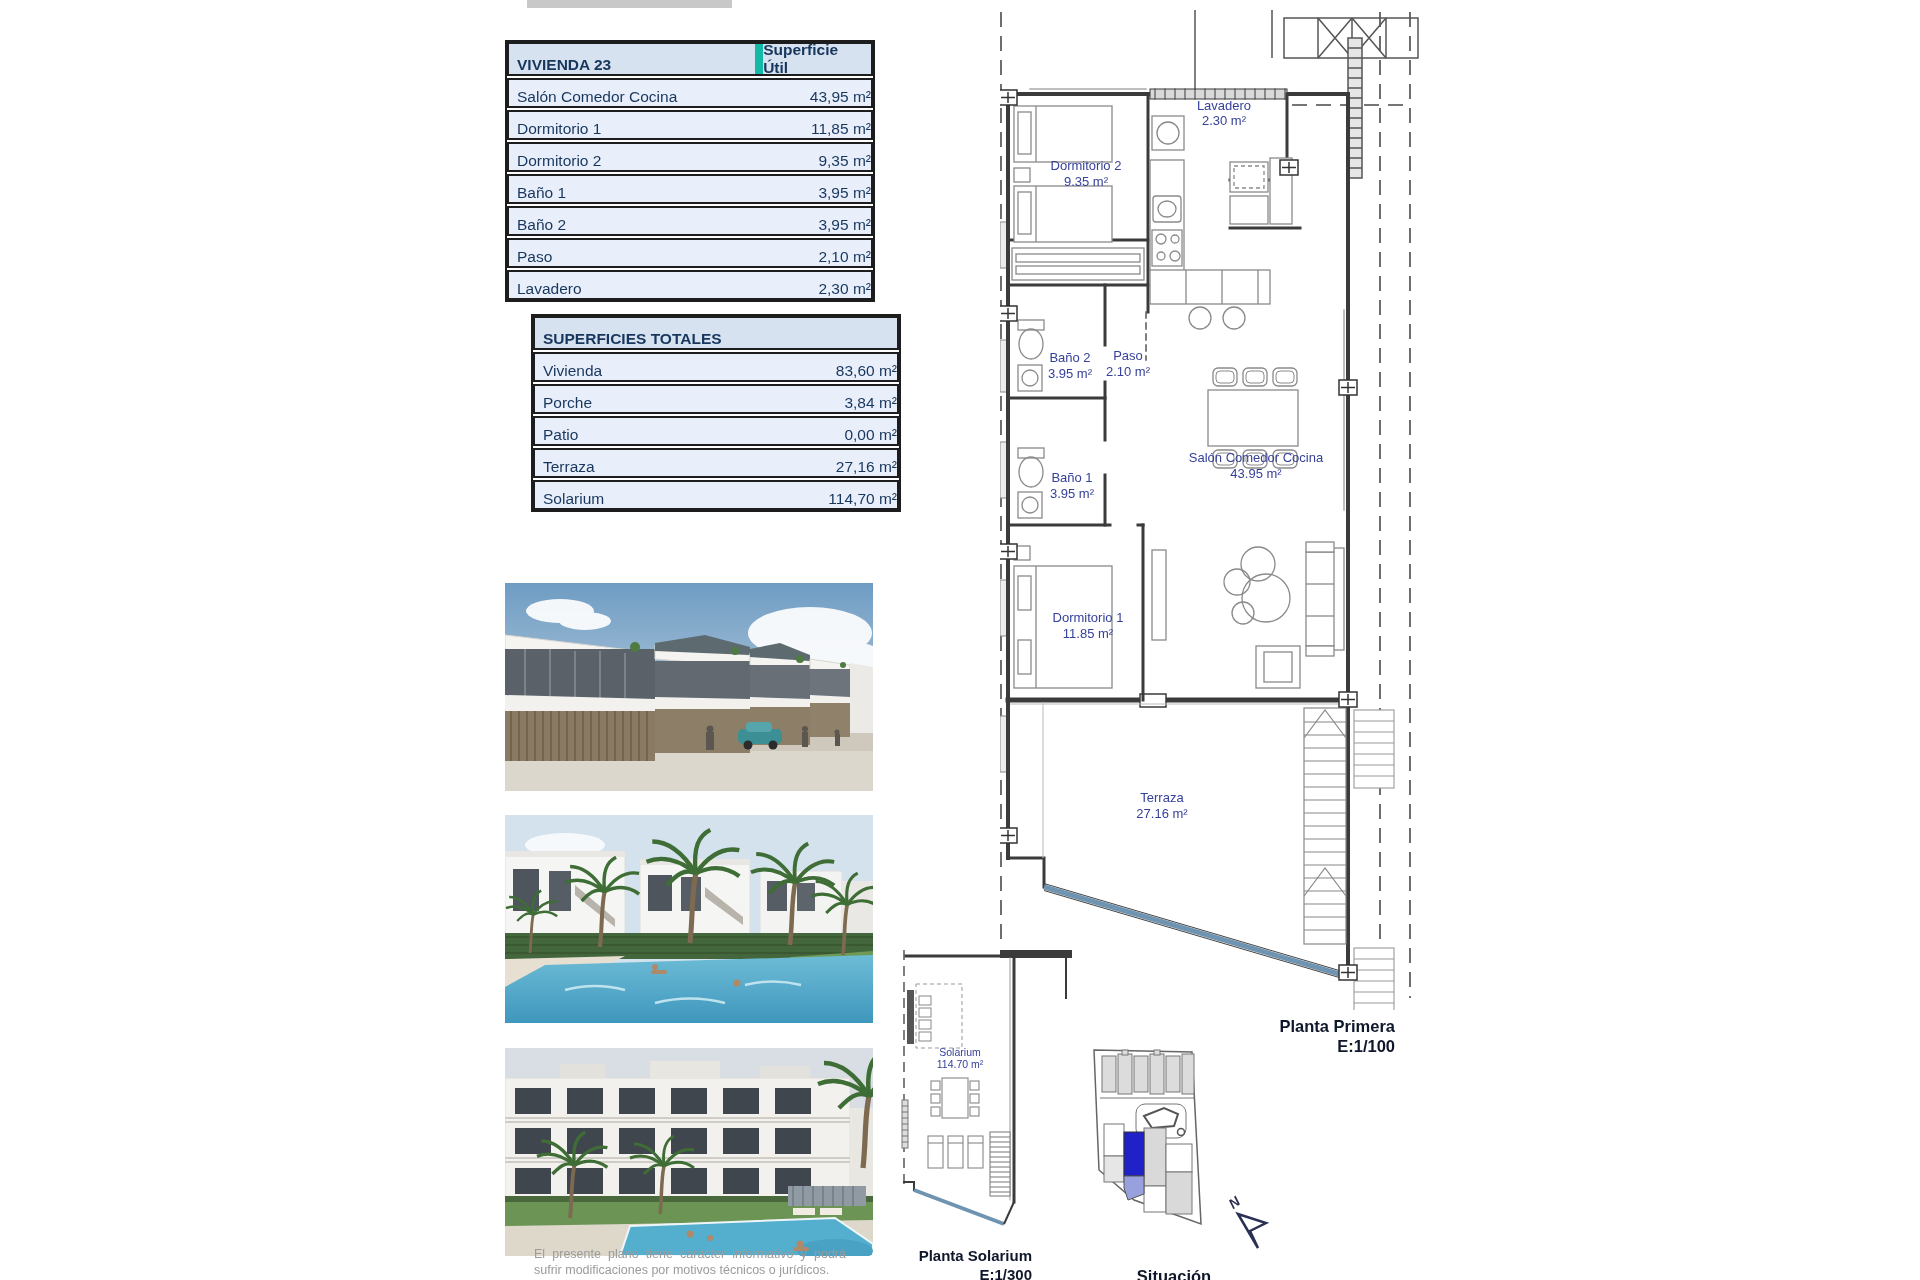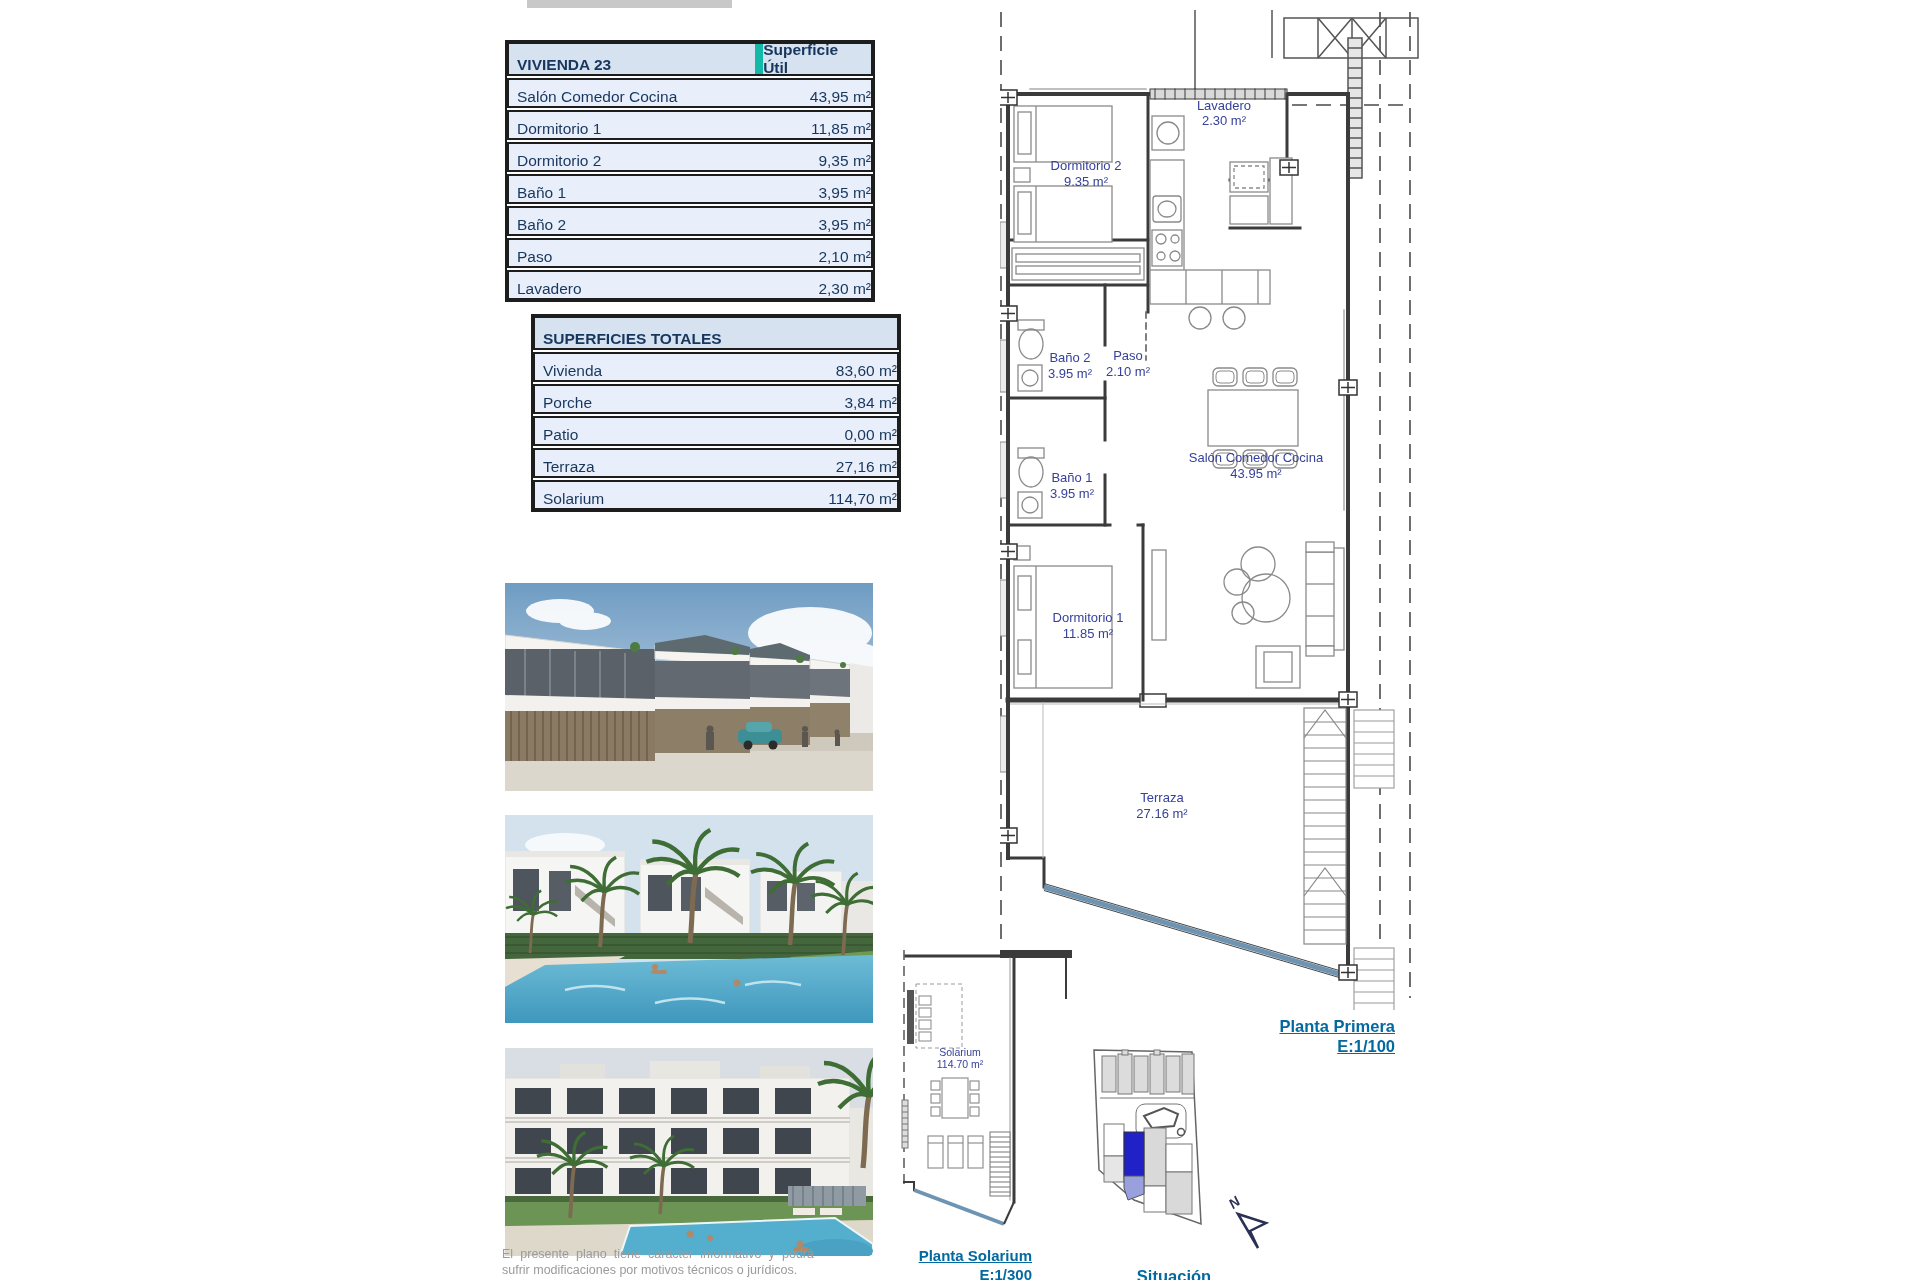--- a/index.html
+++ b/index.html
@@ -12,26 +12,26 @@
   .trow{display:flex;justify-content:space-between;align-items:flex-end;background:#e9effa;
         border:2px solid #1d1d1d;height:26px;padding:0 0;font-size:15.5px;color:#17365d;}
   .trow .lbl{padding-left:8px;}
   .trow .val{text-align:right;}
   .trow.hdr{background:#d7e2f0;font-weight:bold;height:30px;}
   .trow.hdr .hl{flex:1;padding-left:8px;}
   .trow.hdr .hv{width:32%;height:100%;display:flex;align-items:center;justify-content:flex-end;
                 padding-right:8px;border-left:8px solid #14b8a6;box-sizing:border-box;}
   .trow.total{font-weight:bold;}
   
-  .plancap{position:absolute;color:#0369a1;font-weight:bold;font-size:16.5px;line-height:20px;text-decoration:underline;}
+  .plancap{position:absolute;color:#0f172a;font-weight:bold;font-size:16.5px;line-height:20px;}
   .plancap.right{text-align:right;}
   .plancap.center{text-align:center;margin-top:40px;}
   
   .disclaimer{position:absolute;color:#9b9b9b;font-size:12.5px;line-height:16px;
-              text-align:justify;}
+              text-align:justify;margin-left:32px;}
   
   svg{display:block;}
   .rlabel{font-family:"Liberation Sans",sans-serif;font-size:13px;fill:#36419b;}
   .rlabel2{font-family:"Liberation Sans",sans-serif;font-size:10.5px;fill:#36419b;}
   .topstrip{position:absolute;background:#c8c8c8;}
 </style>
 </head>
 <body>
 
 <div class="topstrip" style="left:527px;top:0;width:205px;height:8px;"></div>

